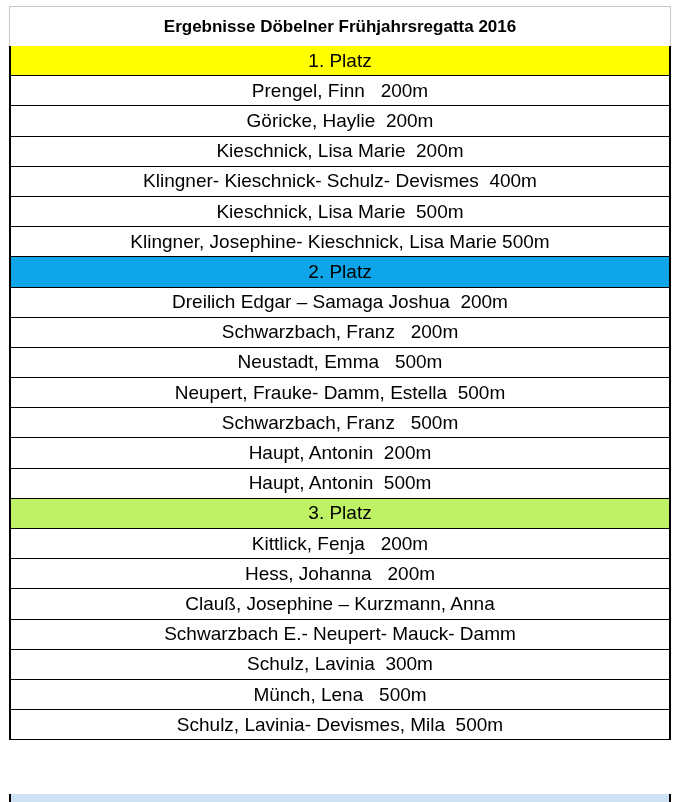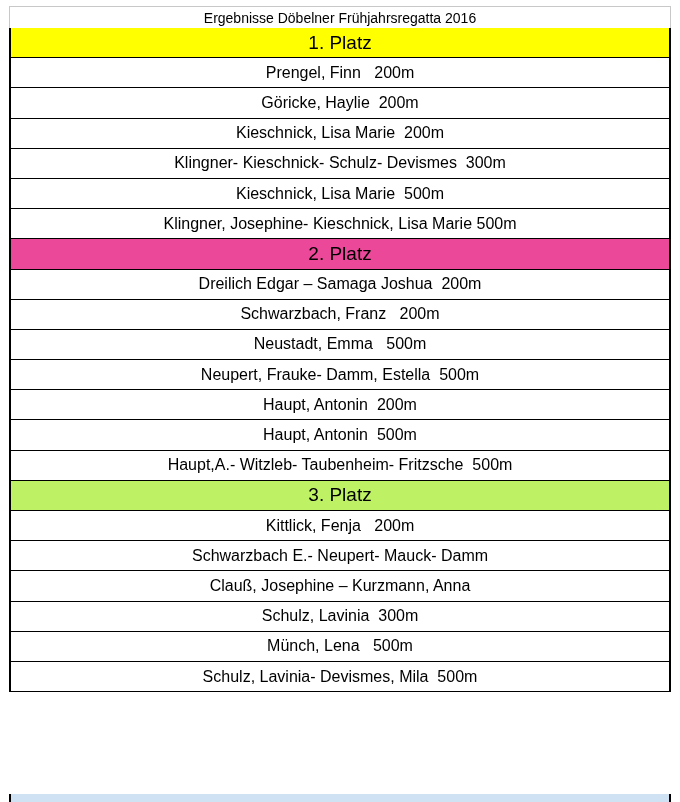--- a/index.html
+++ b/index.html
@@ -1,46 +1,47 @@
 <!DOCTYPE html>
 <html><head>
 <meta charset="utf-8">
 <style>
   html, body { margin:0; padding:0; background:#ffffff; }
   body { width:680px; height:802px; position:relative; overflow:hidden; font-family:"Liberation Sans", sans-serif; }
   .tbl { position:absolute; left:9px; top:6px; width:662px; }
-  .row { height:30.2px; box-sizing:border-box; border-left:2px solid #000; border-right:2px solid #000; border-bottom:1.5px solid #000; display:flex; align-items:center; justify-content:center; font-size:16px; color:#000; white-space:pre; }
-  .row.title { border:1.5px solid #c8c8c8; border-bottom:none; font-weight:normal; font-size:14px; height:22px; }
+  .row { height:30.2px; box-sizing:border-box; border-left:2px solid #000; border-right:2px solid #000; border-bottom:1.5px solid #000; display:flex; align-items:center; justify-content:center; font-size:19px; color:#000; white-space:pre; }
+  .row.title { border:1.5px solid #c8c8c8; border-bottom:none; font-weight:bold; font-size:17px; height:40px; }
   .row.place { font-size:19px; }
   .bottom-strip { position:absolute; left:9px; top:794px; width:662px; height:8px; background:#cfe2f3; border-left:2px solid #000; border-right:2px solid #000; box-sizing:border-box; }
 </style>
 </head>
 <body>
 
 <div class="tbl">
   <div class="row title">Ergebnisse Döbelner Frühjahrsregatta 2016</div>
 
   <div class="row place" style="background:#ffff00;">1. Platz</div>
   <div class="row">Prengel, Finn   200m</div>
   <div class="row">Göricke, Haylie  200m</div>
   <div class="row">Kieschnick, Lisa Marie  200m</div>
-  <div class="row">Klingner- Kieschnick- Schulz- Devismes  300m</div>
+  <div class="row">Klingner- Kieschnick- Schulz- Devismes  400m</div>
   <div class="row">Kieschnick, Lisa Marie  500m</div>
   <div class="row">Klingner, Josephine- Kieschnick, Lisa Marie 500m</div>
 
-  <div class="row place" style="background:#ec4899;">2. Platz</div>
+  <div class="row place" style="background:#0ea5e9;">2. Platz</div>
   <div class="row">Dreilich Edgar – Samaga Joshua  200m</div>
   <div class="row">Schwarzbach, Franz   200m</div>
   <div class="row">Neustadt, Emma   500m</div>
   <div class="row">Neupert, Frauke- Damm, Estella  500m</div>
+  <div class="row">Schwarzbach, Franz   500m</div>
   <div class="row">Haupt, Antonin  200m</div>
   <div class="row">Haupt, Antonin  500m</div>
-  <div class="row">Haupt,A.- Witzleb- Taubenheim- Fritzsche  500m</div>
 
   <div class="row place" style="background:#bef264;">3. Platz</div>
   <div class="row">Kittlick, Fenja   200m</div>
+  <div class="row">Hess, Johanna   200m</div>
+  <div class="row">Clauß, Josephine – Kurzmann, Anna</div>
   <div class="row">Schwarzbach E.- Neupert- Mauck- Damm</div>
-  <div class="row">Clauß, Josephine – Kurzmann, Anna</div>
   <div class="row">Schulz, Lavinia  300m</div>
   <div class="row">Münch, Lena   500m</div>
   <div class="row">Schulz, Lavinia- Devismes, Mila  500m</div>
 </div>
 <div class="bottom-strip"></div>
 
 </body></html>

